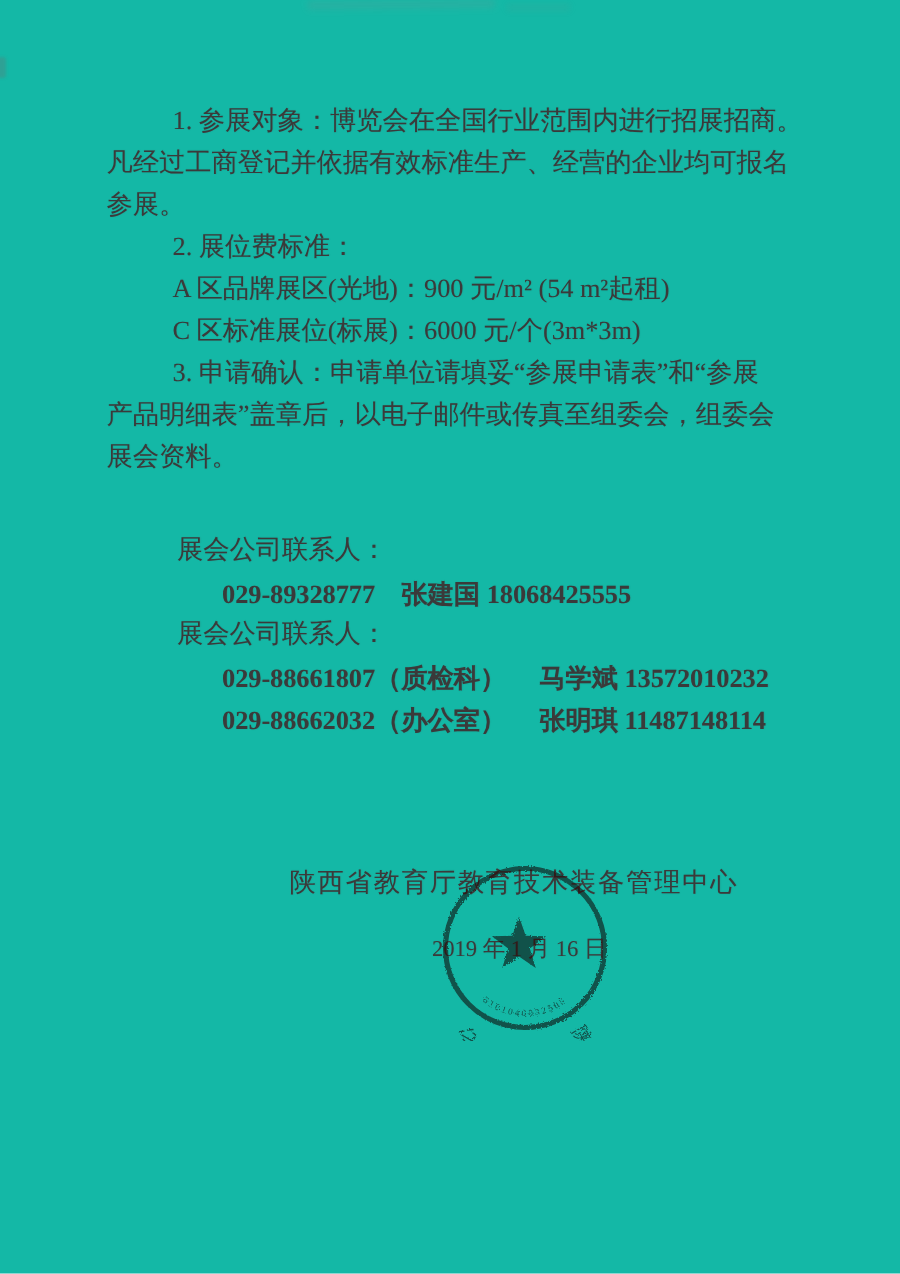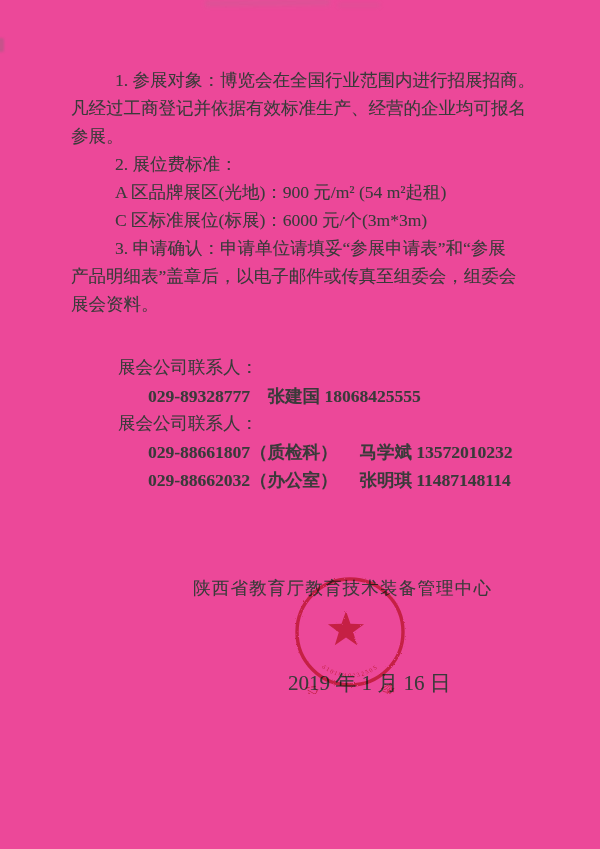--- a/index.html
+++ b/index.html
@@ -1,20 +1,20 @@
 <!DOCTYPE html>
 <html><head>
 <meta charset="utf-8">
 <style>
   html, body { margin: 0; padding: 0; }
   body { width: 600px; height: 849px; background: #e9e9e7; }
   .page {
     position: relative;
     width: 600px; height: 849px;
-    background: #ec4899;
+    background: #14b8a6;
     overflow: hidden;
     font-family: "Liberation Serif", "DejaVu Serif", serif;
     color: #3a3a3a;
   }
   
   .smudge { position: absolute; pointer-events: none; }
   .smudge.s1 { left: 205px; top: 0; width: 125px; height: 6px;
     background: rgba(135,135,135,.16); filter: blur(2px); transform: rotate(-.5deg); }
   .smudge.s2 { left: 338px; top: 3px; width: 42px; height: 4px;
     background: rgba(135,135,135,.12); filter: blur(2px); }
@@ -35,23 +35,23 @@
   .line.ind2 { padding-left: 77px; font-weight: bold; }  
   .gap-contacts { height: 36px; }
 
   .footer-org {
     position: absolute; left: 193px; top: 574px;
     height: 28px; line-height: 28px;
     font-size: 17.5px; letter-spacing: 1.2px; white-space: nowrap;
     text-shadow: 0.3px 0.3px 0.6px rgba(75,75,75,.35);
   }
   .footer-date {
-    position: absolute; left: 288px; top: 669px;
+    position: absolute; left: 288px; top: 619px;
     height: 28px; line-height: 28px;
-    font-size: 21px; white-space: nowrap;
+    font-size: 15px; white-space: nowrap;
     text-shadow: 0.3px 0.3px 0.6px rgba(75,75,75,.35);
   }
 
   .seal {
     position: absolute; left: 290px; top: 570px;
     width: 120px; height: 124px;
     mix-blend-mode: multiply;
     opacity: .78;
   }
   .seal text { font-family: "Liberation Serif", "DejaVu Serif", serif; }

